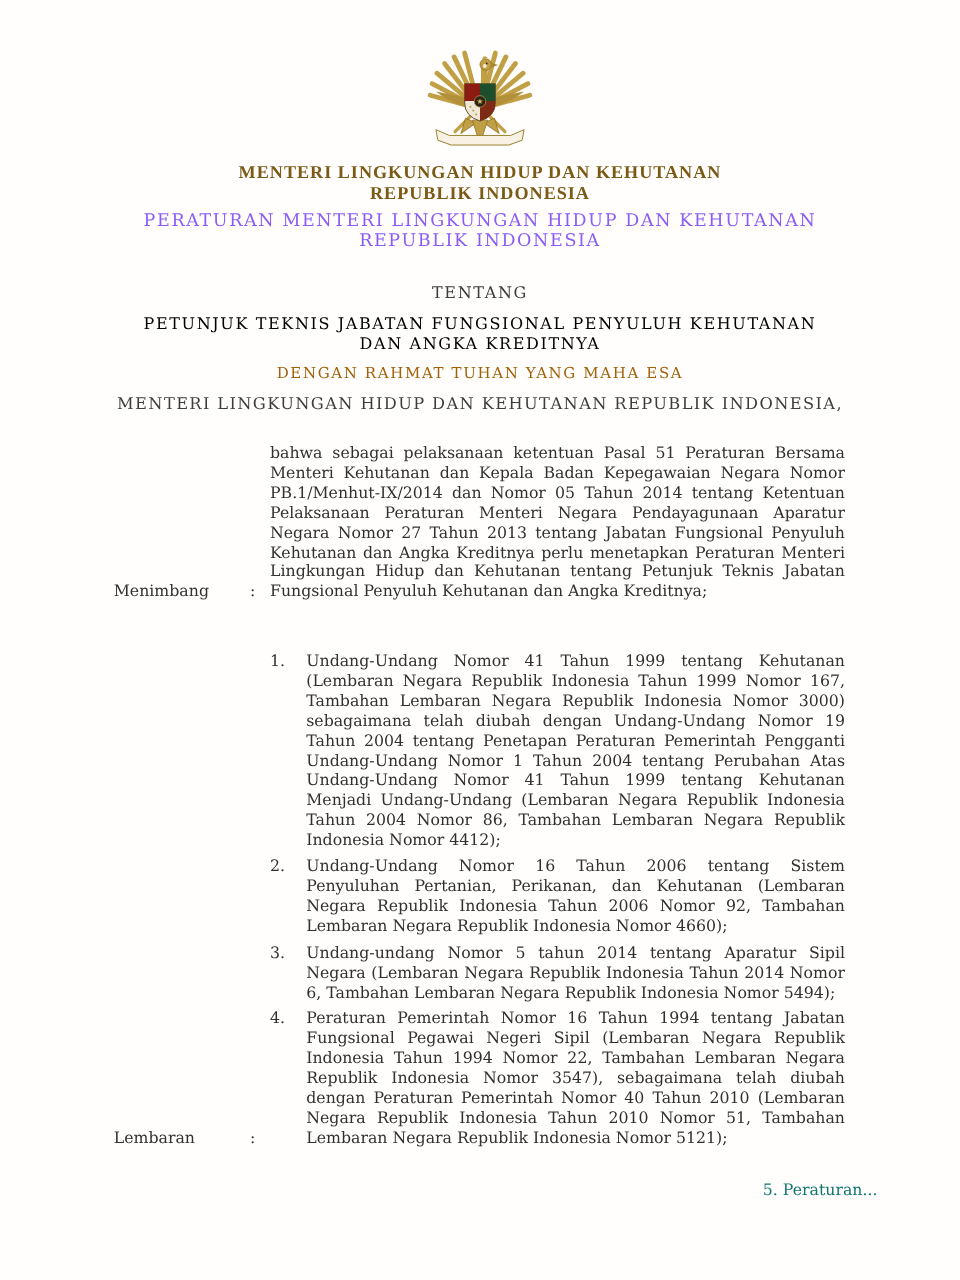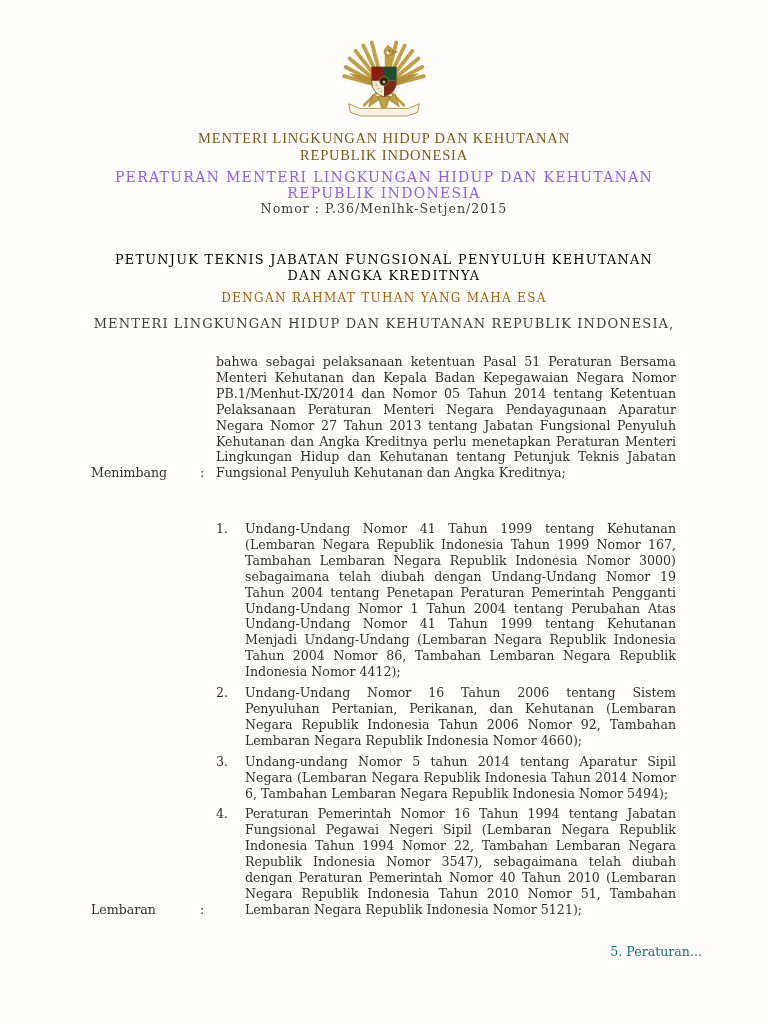--- a/index.html
+++ b/index.html
@@ -16,21 +16,21 @@
   .centered { position: absolute; left: 0; right: 0; text-align: center; }
 
   
   .emblem-wrap { top: 36px; }
   .emblem-wrap svg { display: inline-block; }
 
   
   .letterhead { top: 130px; line-height: 17px; }
   .letterhead .lh-line {
     font-family: "Liberation Serif", serif;
-    font-weight: normal;
+    font-weight: bold;
     font-size: 14.5px;
     letter-spacing: 0.8px;
     color: #7a5a14;
   }
 
   
   .doc-title { top: 170px; line-height: 15.6px; }
   .doc-title .t-line {
     font-size: 14px;
     letter-spacing: 1.3px;
@@ -132,23 +132,23 @@
   </div>
 
   <div class="centered letterhead">
     <div class="lh-line">MENTERI LINGKUNGAN HIDUP DAN KEHUTANAN</div>
     <div class="lh-line">REPUBLIK INDONESIA</div>
   </div>
 
   <div class="centered doc-title">
     <div class="t-line">PERATURAN MENTERI LINGKUNGAN HIDUP DAN KEHUTANAN</div>
     <div class="t-line">REPUBLIK INDONESIA</div>
-    <div class="t-nomor">Nomor : P.36/Menlhk-Setjen/2015</div>
   </div>
 
+  <div class="centered tentang">TENTANG</div>
 
   <div class="centered subject">
     <div>PETUNJUK TEKNIS JABATAN FUNGSIONAL PENYULUH KEHUTANAN</div>
     <div>DAN ANGKA KREDITNYA</div>
   </div>
 
   <div class="centered invocation">DENGAN RAHMAT TUHAN YANG MAHA ESA</div>
 
   <div class="centered issuer">MENTERI LINGKUNGAN HIDUP DAN KEHUTANAN REPUBLIK INDONESIA,</div>
 

